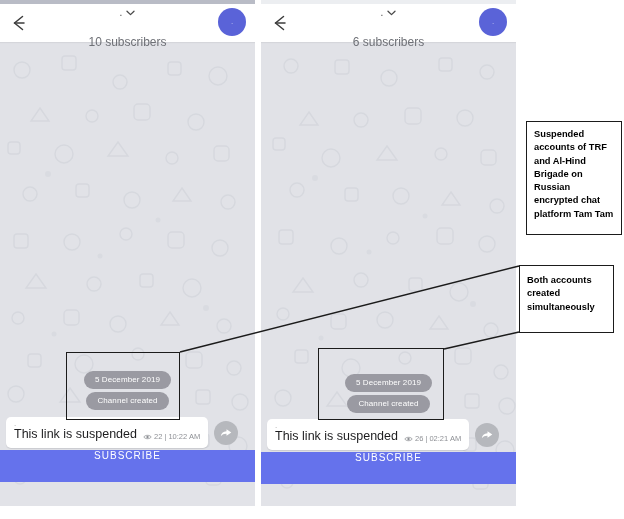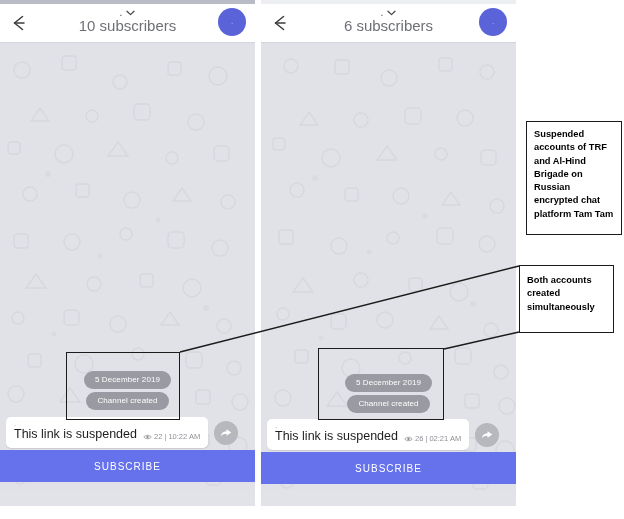--- a/index.html
+++ b/index.html
@@ -78,23 +78,23 @@
     height: 12px;
   }
   .title-redacted {
     font-size: 10px;
     color: #4b4b4b;
     line-height: 8px;
     letter-spacing: 0;
   }
   .chev-icon { display: block; }
   .subscribers {
-    font-size: 15px;
+    font-size: 12px;
     color: #6e7076;
-    margin-top: 1px;
+    margin-top: 17px;
     line-height: 12px;
     white-space: nowrap;
   }
 
   .avatar {
     position: absolute;
     right: 9px; top: 4px;
     width: 28px; height: 28px;
     border-radius: 50%;
     background: #5a63d8;
@@ -207,21 +207,20 @@
   .subscribe-bar {
     position: absolute;
     left: 0;
     width: 100%;
     height: 32px;
     background: #6572ec;
     color: #ffffff;
     font-size: 10px;
     letter-spacing: 1px;
     display: flex;
-    align-items: center;
     justify-content: center;
     cursor: pointer;
   }
   #subscribe-left  { bottom: 8px; }
   #subscribe-right { bottom: 6px; }
 
   
   .ann-box {
     position: absolute;
     background: #ffffff;

